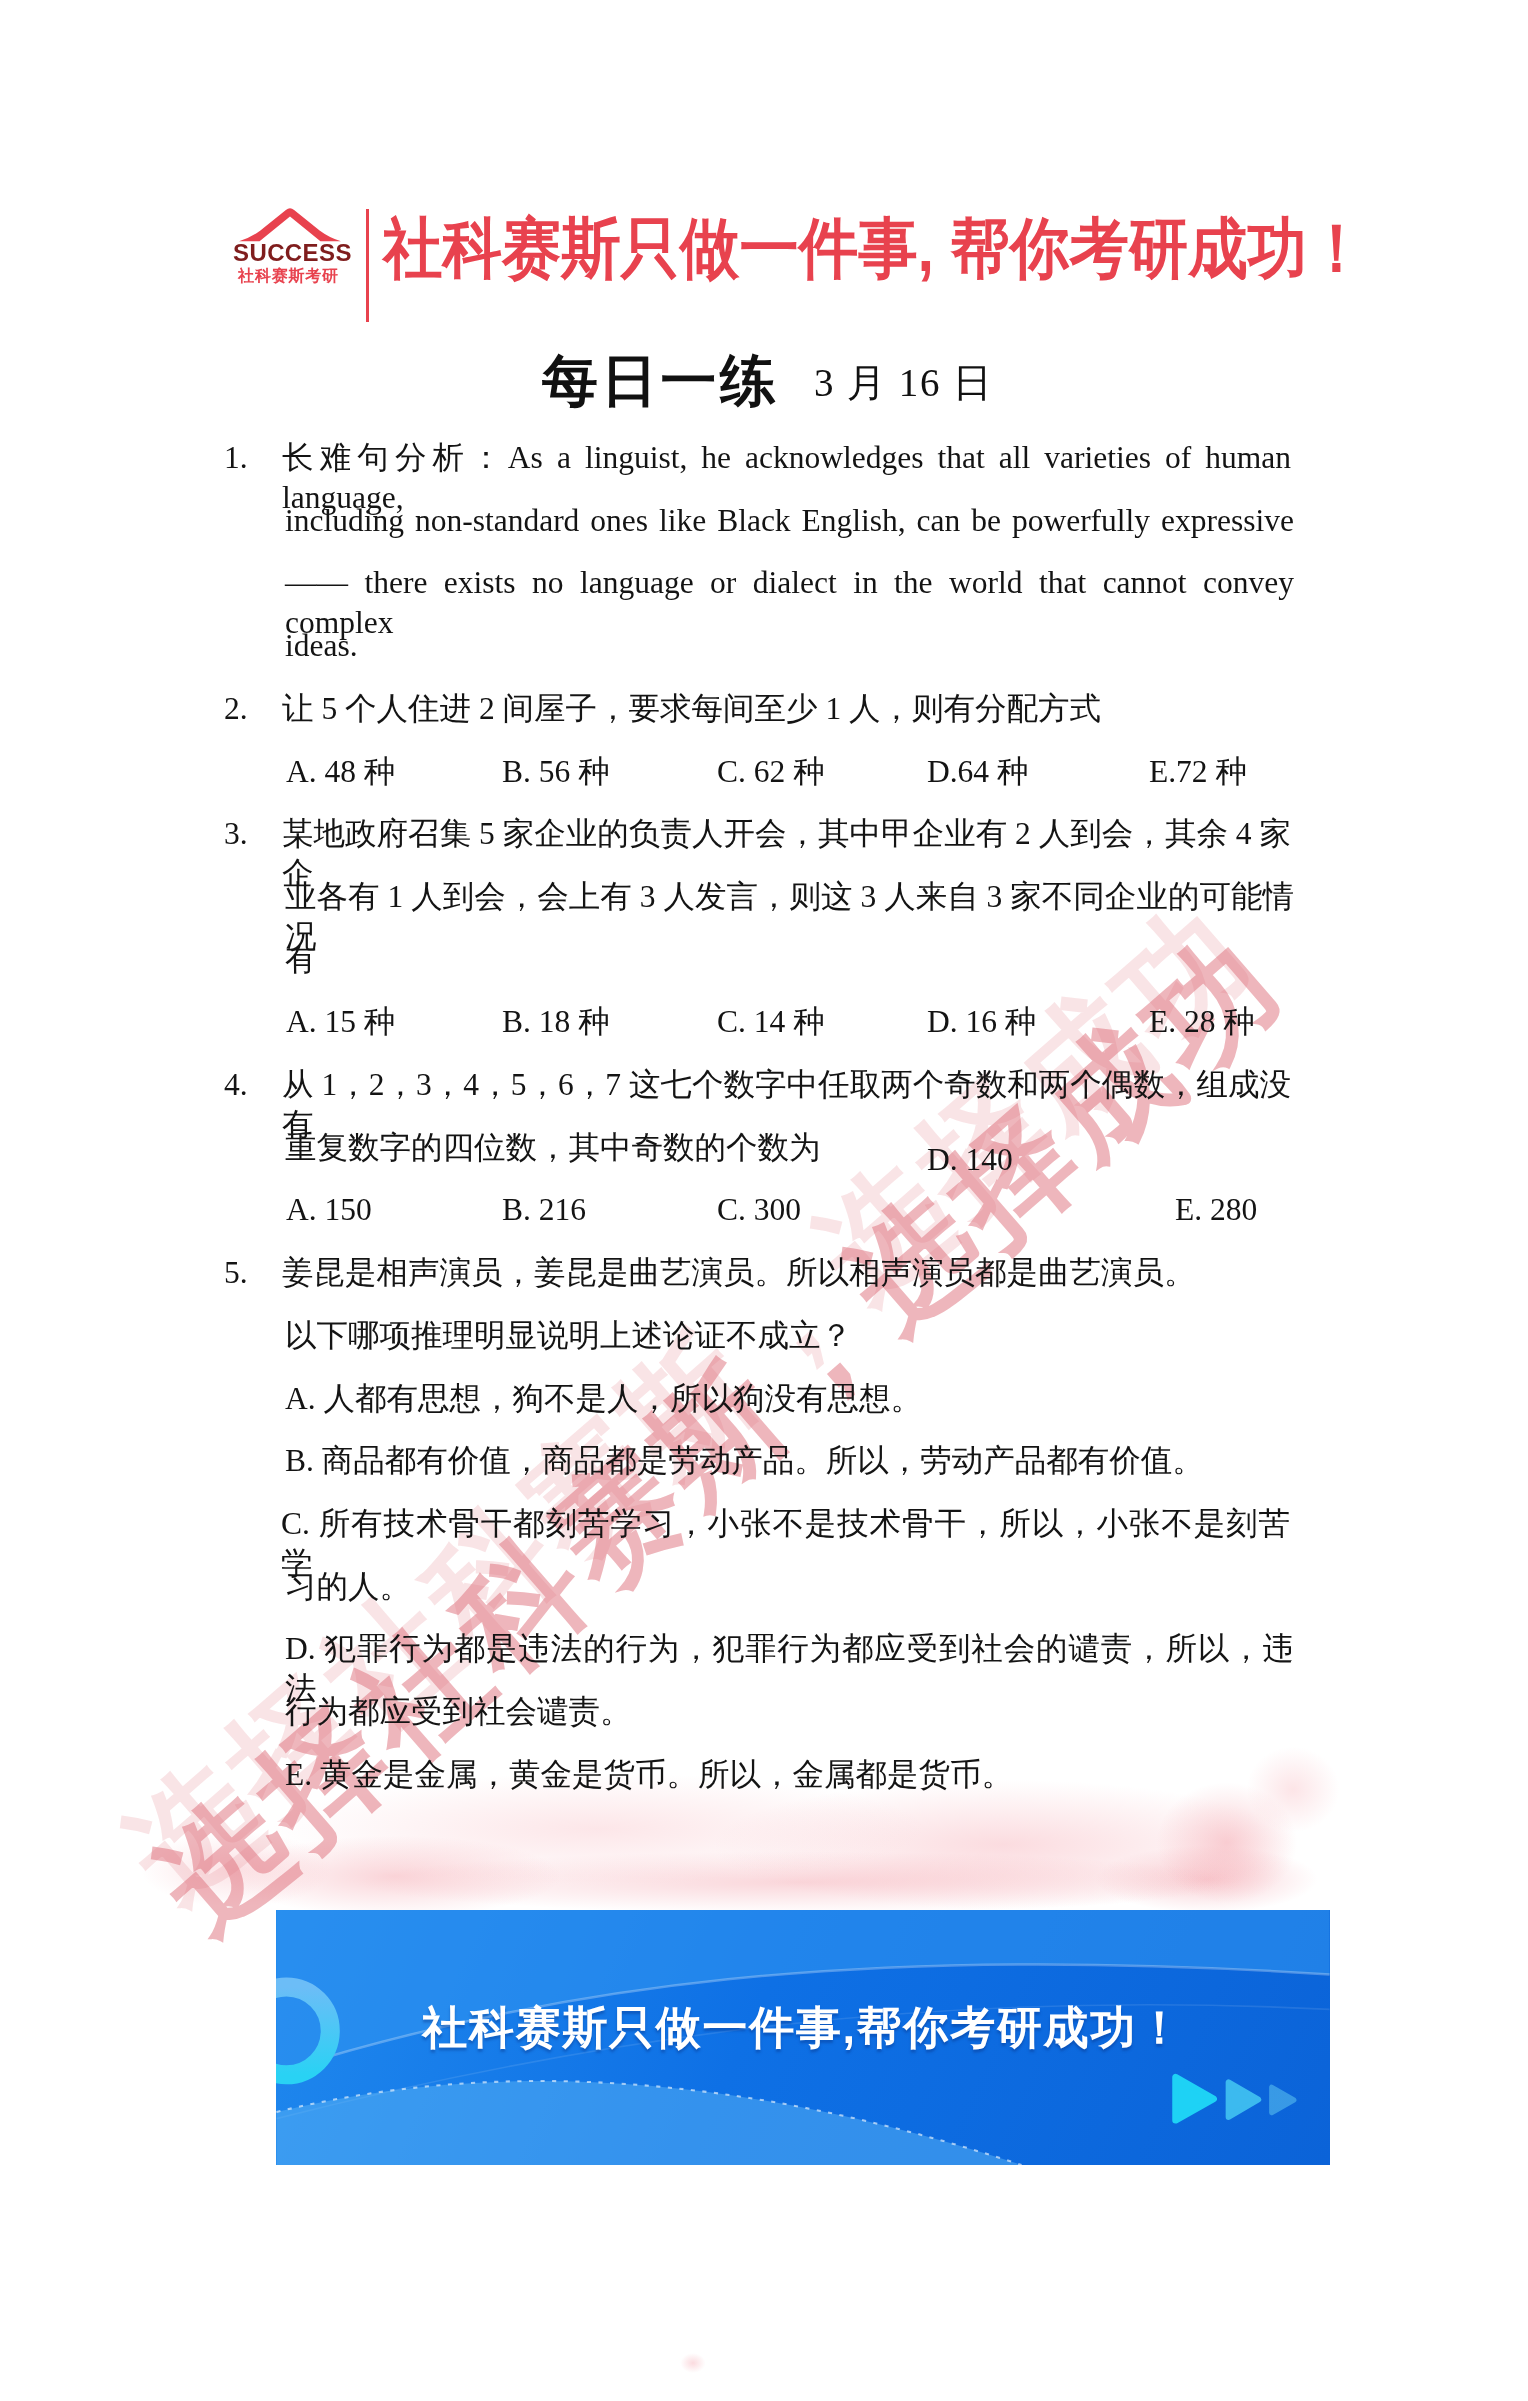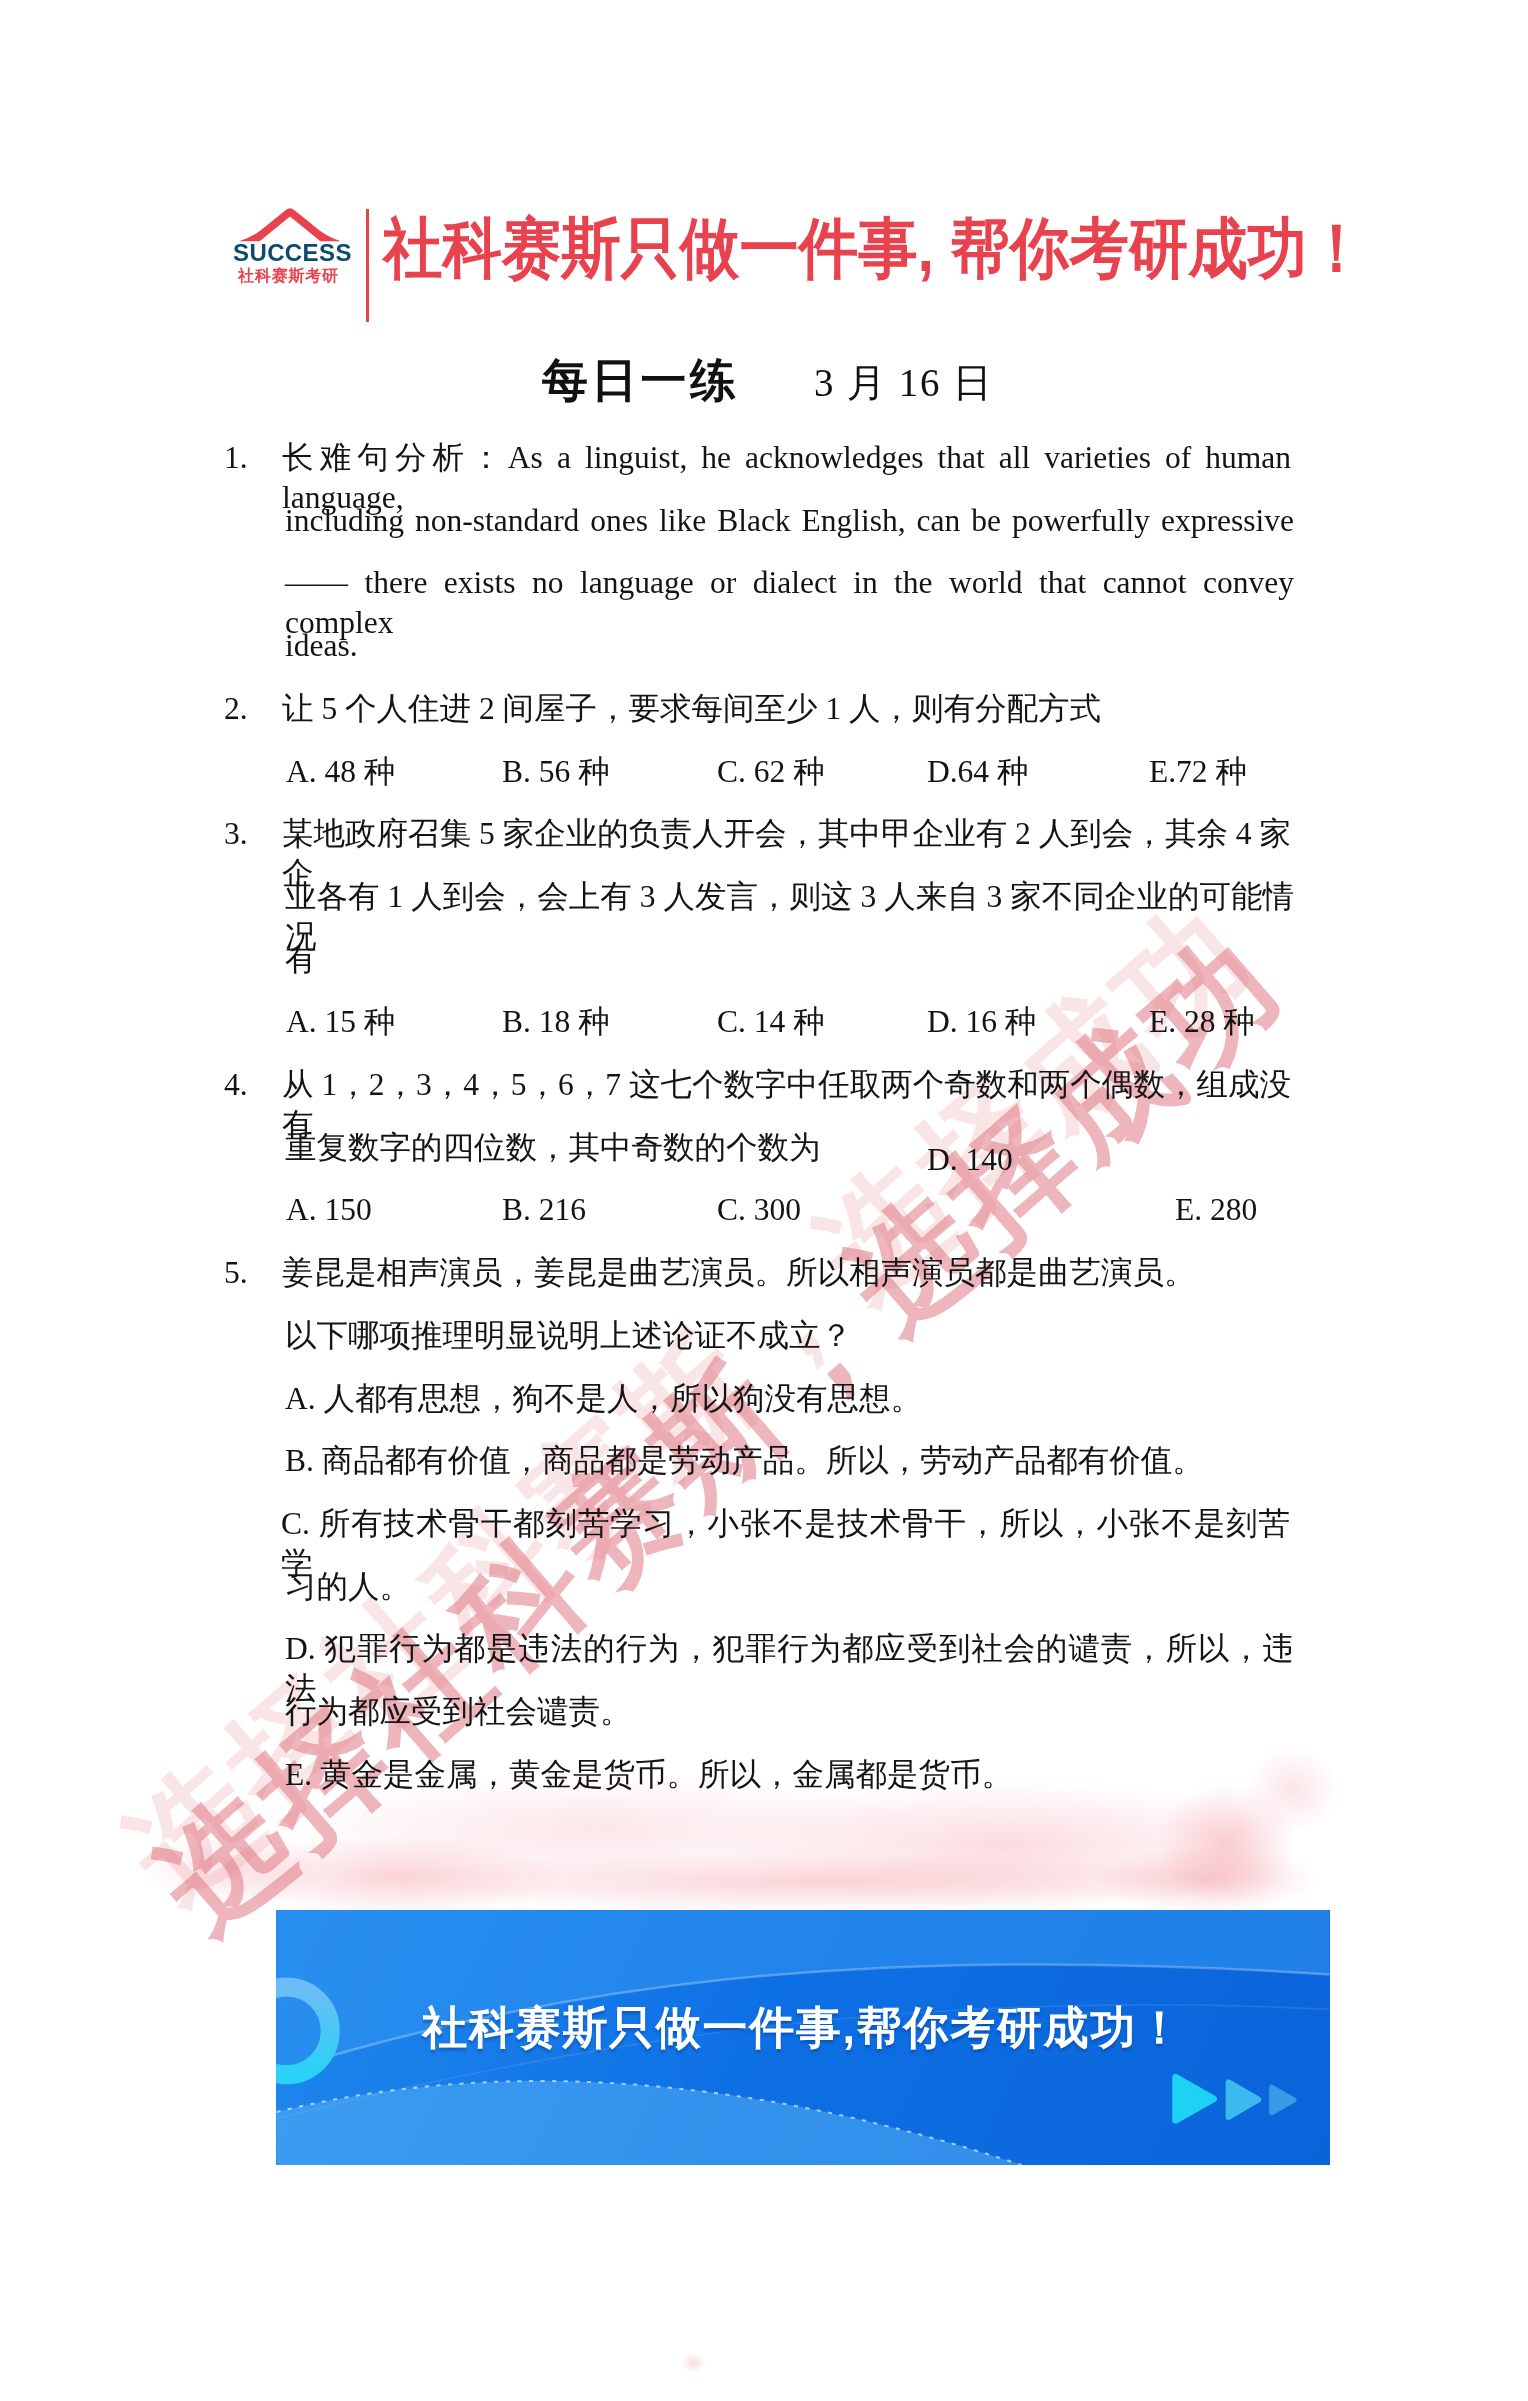--- a/index.html
+++ b/index.html
@@ -3,32 +3,32 @@
 <meta charset="utf-8">
 <style>
   html,body{margin:0;padding:0;background:#ffffff;}
   .page{position:relative;width:1528px;height:2401px;background:#ffffff;overflow:hidden;
         font-family:"Liberation Serif","DejaVu Serif",serif;color:#111;}
 
   
   .logo-roof{position:absolute;left:238px;top:205px;width:104px;height:37px;}
   .logo-brand{position:absolute;left:233px;top:239px;width:111px;text-align:center;
       font-family:"Liberation Sans","DejaVu Sans",sans-serif;font-weight:bold;
-      font-size:24px;letter-spacing:0.4px;color:#0c4a6e;}
+      font-size:24px;letter-spacing:0.4px;color:#7f1d1d;}
   .logo-sub{position:absolute;left:233px;top:266px;width:111px;text-align:center;
       font-family:Liberation Mono, monospace;font-weight:bold;
       font-size:16px;letter-spacing:0.8px;color:#e8424e;}
   .logo-divider{position:absolute;left:366px;top:209px;width:3.3px;height:113px;background:#e8424e;}
   .header-slogan{position:absolute;left:383px;top:212px;
       font-family:"Liberation Sans","DejaVu Sans",sans-serif;font-weight:900;
       font-size:66px;line-height:73px;color:#e8424e;white-space:nowrap;
       transform:scaleX(0.90);transform-origin:left center;letter-spacing:0px;}
 
   
-  .title-main{position:absolute;left:542px;top:358px;font-size:46px;font-weight:bold;
+  .title-main{position:absolute;left:542px;top:358px;font-size:56px;font-weight:bold;
       line-height:46px;letter-spacing:3.3px;}
   .title-date{position:absolute;left:814px;top:360px;font-size:39px;line-height:46px;letter-spacing:1.7px;}
 
   
   .bline{position:absolute;font-size:31.5px;line-height:40px;white-space:pre;color:#141414;}
   .just{width:1009px;white-space:normal;text-align:justify;text-align-last:justify;}
 
   
   .watermark{position:absolute;left:721px;top:1434px;z-index:1;white-space:nowrap;
       transform:translate(-50%,-50%) rotate(-41deg);

